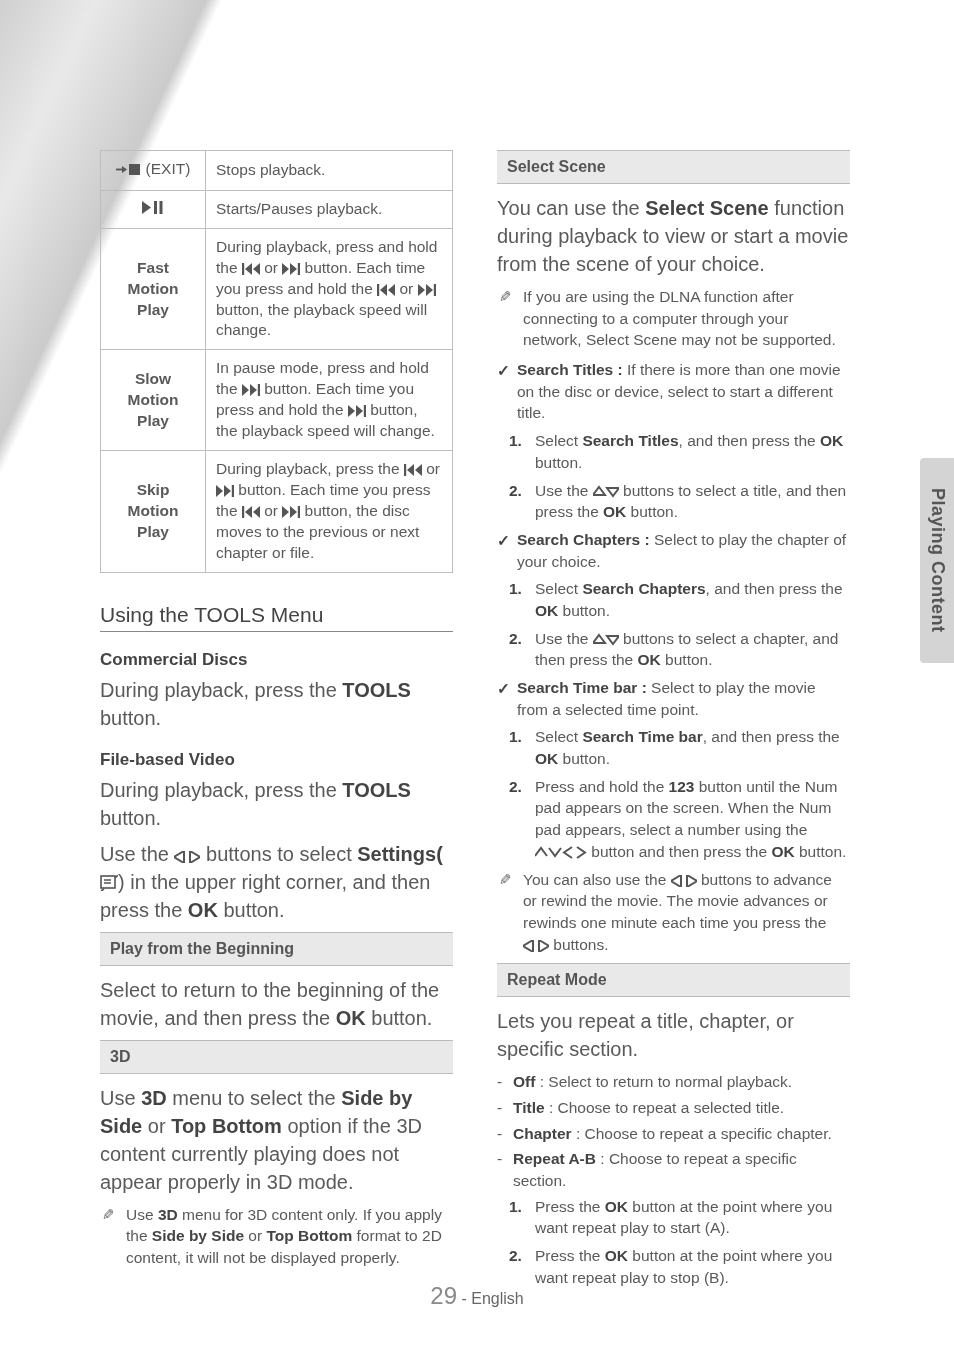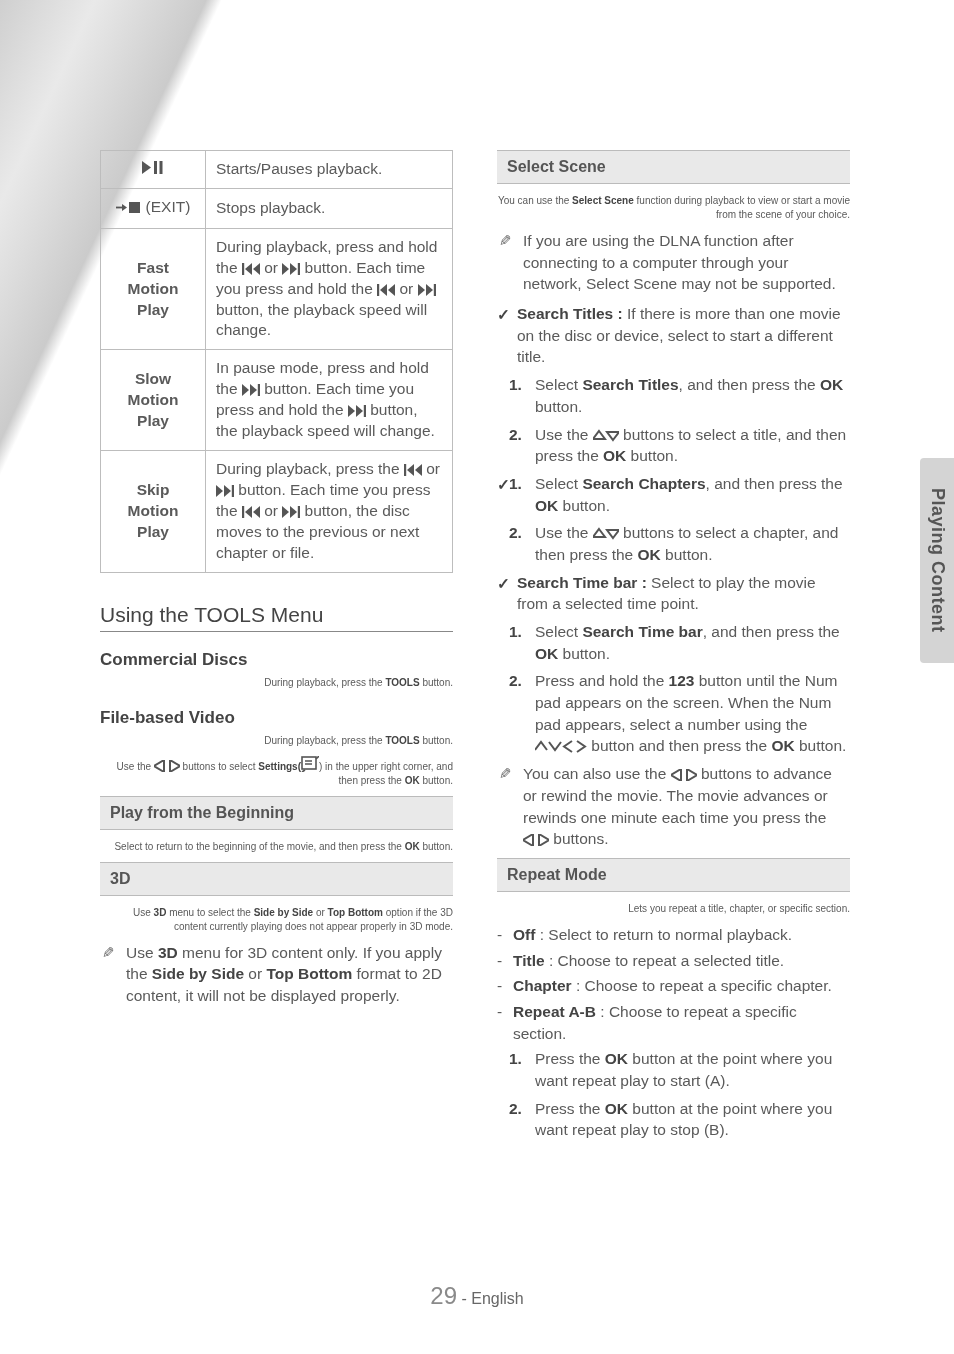--- a/index.html
+++ b/index.html
@@ -53,23 +53,22 @@
   h2.tools {
     font-size: 21px; font-weight: 400; color: #444;
     margin-top: 30px; margin-bottom: 6px;
     border-bottom: 1.5px solid #888; padding-bottom: 4px;
   }
   h3.sub {
     font-size: 17px; font-weight: 700; color: #444;
     margin-top: 18px; margin-bottom: 6px;
   }
   p.body, .body {
-    font-size: 10px; line-height: 1.4; color: #5a5a5a;
+    font-size: 20px; line-height: 1.4; color: #5a5a5a;
     margin-bottom: 8px;
-    text-align: right;
   }
   .section-box {
     background: #e9e9e9;
     border-top: 1px solid #bbb; border-bottom: 1px solid #bbb;
     padding: 7px 10px;
     font-weight: 700; font-size: 16px; color: #555;
     margin-top: 1px; margin-bottom: 10px;
   }
   .note-list { list-style: none; }
   .note-list li {
@@ -124,40 +123,40 @@
 <div class="side-tab">
   <span>Playing Content</span>
 </div>
 
 <div class="content">
 
   <div class="col">
 
     <table class="controls">
       <tbody>
-          <tr>
-            <td class="lbl"><span class="icon-row">
-                <svg class="svg-inline" width="22" height="13" viewBox="0 0 22 13">
-                  <polygon points="0,0 9,6.5 0,13" fill="#555"></polygon>
-                  <rect x="12" y="0" width="3" height="13" fill="#555"></rect>
-                  <rect x="17.5" y="0" width="3" height="13" fill="#555"></rect>
-                </svg>
-              </span></td>
-            <td>Starts/Pauses playback.</td>
-          </tr>
           <tr>
             <td class="lbl"><span class="icon-row">
                 <svg class="svg-inline" width="26" height="13" viewBox="0 0 26 13">
                   <line x1="0" y1="6.5" x2="8" y2="6.5" stroke="#555" stroke-width="1.8"></line>
                   <polygon points="6,3 11,6.5 6,10" fill="#555"></polygon>
                   <rect x="13" y="1" width="11" height="11" fill="#555"></rect>
                 </svg> 
                 <span style="font-weight:400">(EXIT)</span>
               </span></td>
             <td>Stops playback.</td>
+          </tr>
+          <tr>
+            <td class="lbl"><span class="icon-row">
+                <svg class="svg-inline" width="22" height="13" viewBox="0 0 22 13">
+                  <polygon points="0,0 9,6.5 0,13" fill="#555"></polygon>
+                  <rect x="12" y="0" width="3" height="13" fill="#555"></rect>
+                  <rect x="17.5" y="0" width="3" height="13" fill="#555"></rect>
+                </svg>
+              </span></td>
+            <td>Starts/Pauses playback.</td>
           </tr>
           <tr>
             <td class="lbl">Fast<br>Motion<br>Play</td>
             <td>During playback, press and hold the <svg class="svg-inline" width="18" height="12" viewBox="0 0 18 12">
                 <rect x="0" y="0" width="2.2" height="12" fill="#555"></rect>
                 <polygon points="10,0 3,6 10,12" fill="#555"></polygon>
                 <polygon points="18,0 11,6 18,12" fill="#555"></polygon>
               </svg> or <svg class="svg-inline" width="18" height="12" viewBox="0 0 18 12">
                 <polygon points="0,0 7,6 0,12" fill="#555"></polygon>
                 <polygon points="8,0 15,6 8,12" fill="#555"></polygon>
@@ -250,20 +249,21 @@
     <ol class="numbered">
         <li><span class="num">1.</span>Select <b>Search Titles</b>, and then press the <b>OK</b> button.</li>
         <li><span class="num">2.</span>Use the <svg class="svg-inline" width="26" height="13" viewBox="0 0 26 13">
             <polygon points="6,11 0,3 12,3" fill="none" stroke="#555" stroke-width="2" transform="translate(0,0) rotate(180 6 6.5)"></polygon>
             <polygon points="20,2 14,10 26,10" fill="none" stroke="#555" stroke-width="2" transform="rotate(180 20 6.5)"></polygon>
           </svg> buttons to select a title, and then press the <b>OK</b> button.</li>
       </ol>
 
     <div class="check-item">
       <span class="check">✓</span>
+      <span><b>Search Chapters : </b>Select to play the chapter of your choice.</span>
     </div>
     <ol class="numbered">
         <li><span class="num">1.</span>Select <b>Search Chapters</b>, and then press the <b>OK</b> button.</li>
         <li><span class="num">2.</span>Use the <svg class="svg-inline" width="26" height="13" viewBox="0 0 26 13">
             <polygon points="6,11 0,3 12,3" fill="none" stroke="#555" stroke-width="2" transform="translate(0,0) rotate(180 6 6.5)"></polygon>
             <polygon points="20,2 14,10 26,10" fill="none" stroke="#555" stroke-width="2" transform="rotate(180 20 6.5)"></polygon>
           </svg> buttons to select a chapter, and then press the <b>OK</b> button.</li>
       </ol>
 
     <div class="check-item">

